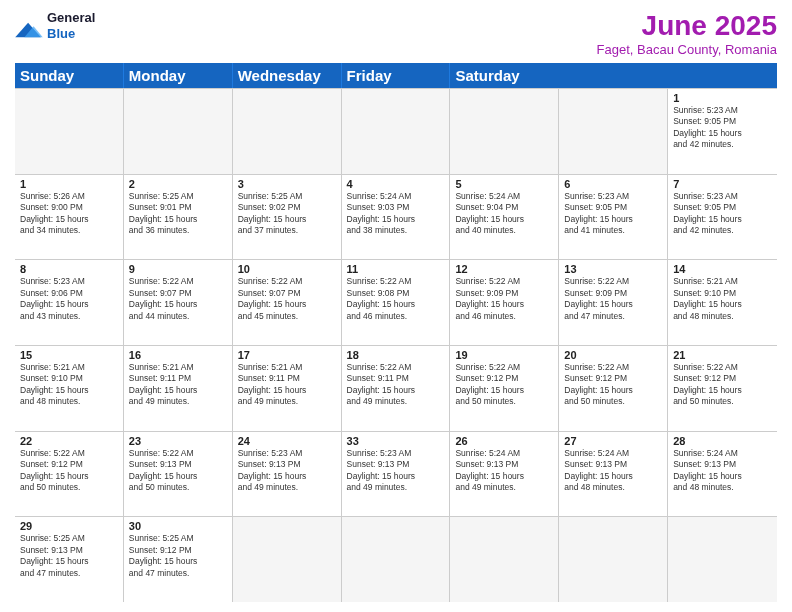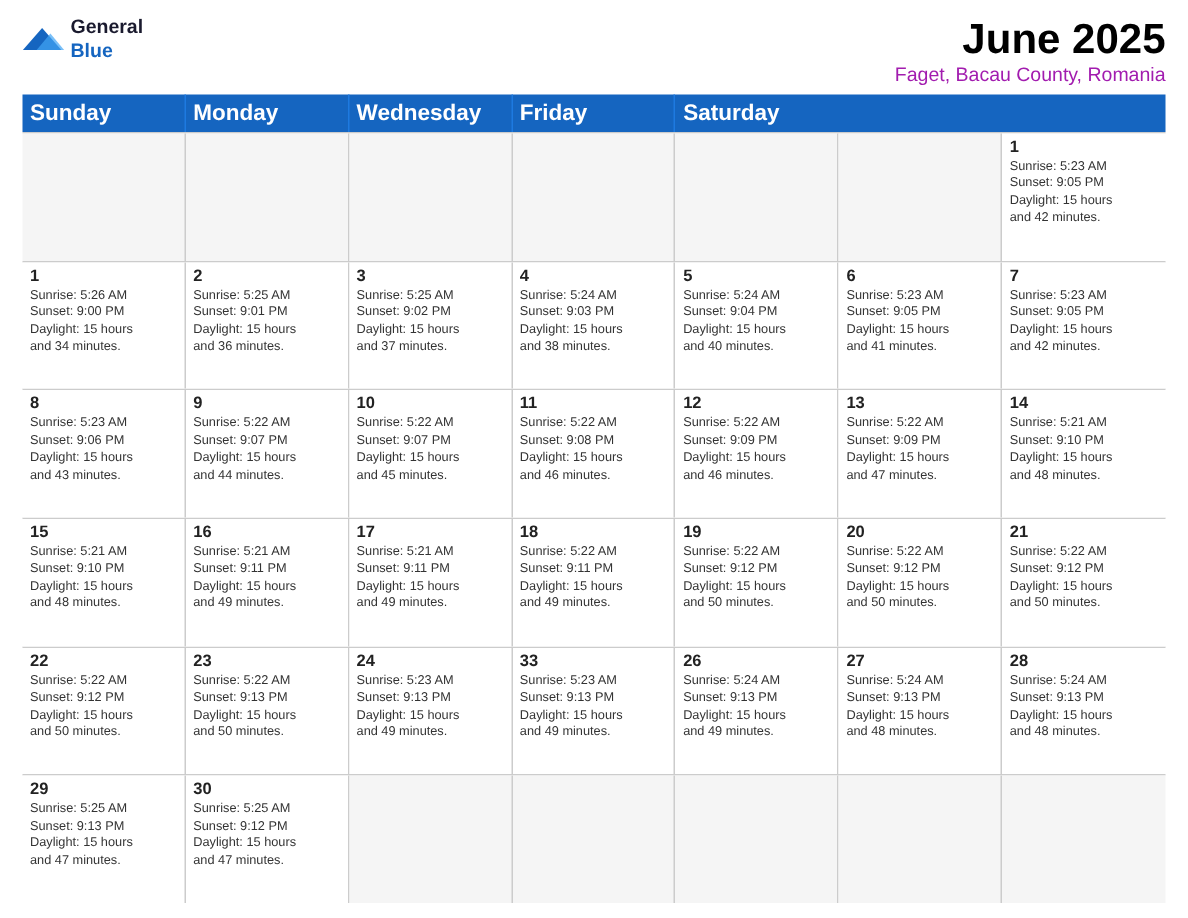--- a/index.html
+++ b/index.html
@@ -18,34 +18,34 @@
       flex-direction: column;
     }
     .header {
       display: flex;
       justify-content: space-between;
       align-items: flex-start;
       margin-bottom: 6px;
     }
     .logo {
       display: flex;
-      align-items: center;
+      align-items: flex-end;
       gap: 4px;
     }
     .logo-icon {
       width: 28px;
       height: 22px;
     }
     .title-block {
       text-align: right;
     }
     .month-title {
       font-size: 28px;
       font-weight: bold;
-      color: #000000;
+      color: #a21caf;
     }
     .subtitle {
       font-size: 13px;
       color: #a21caf;
     }
     .calendar {
       flex: 1;
       display: flex;
       flex-direction: column;
     }

